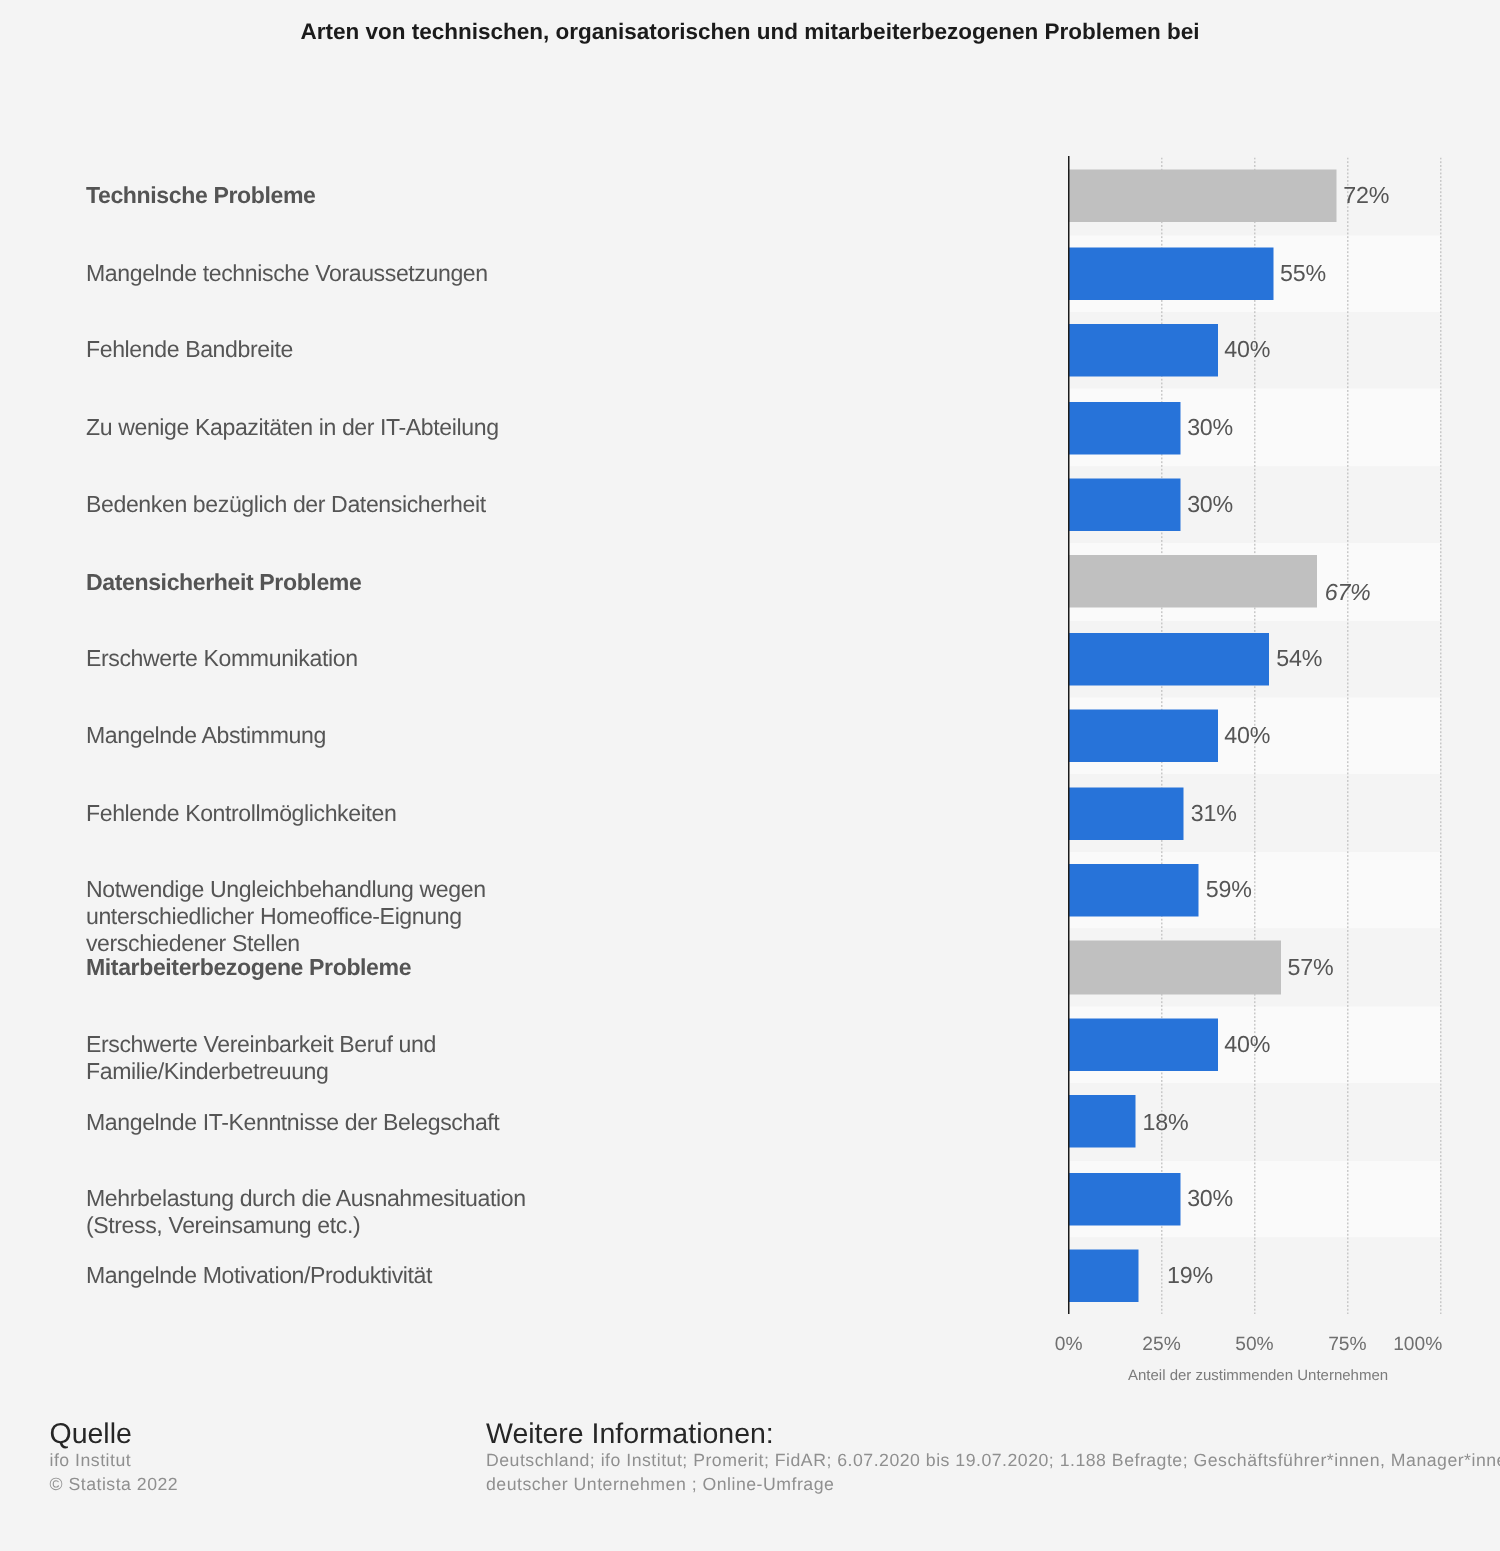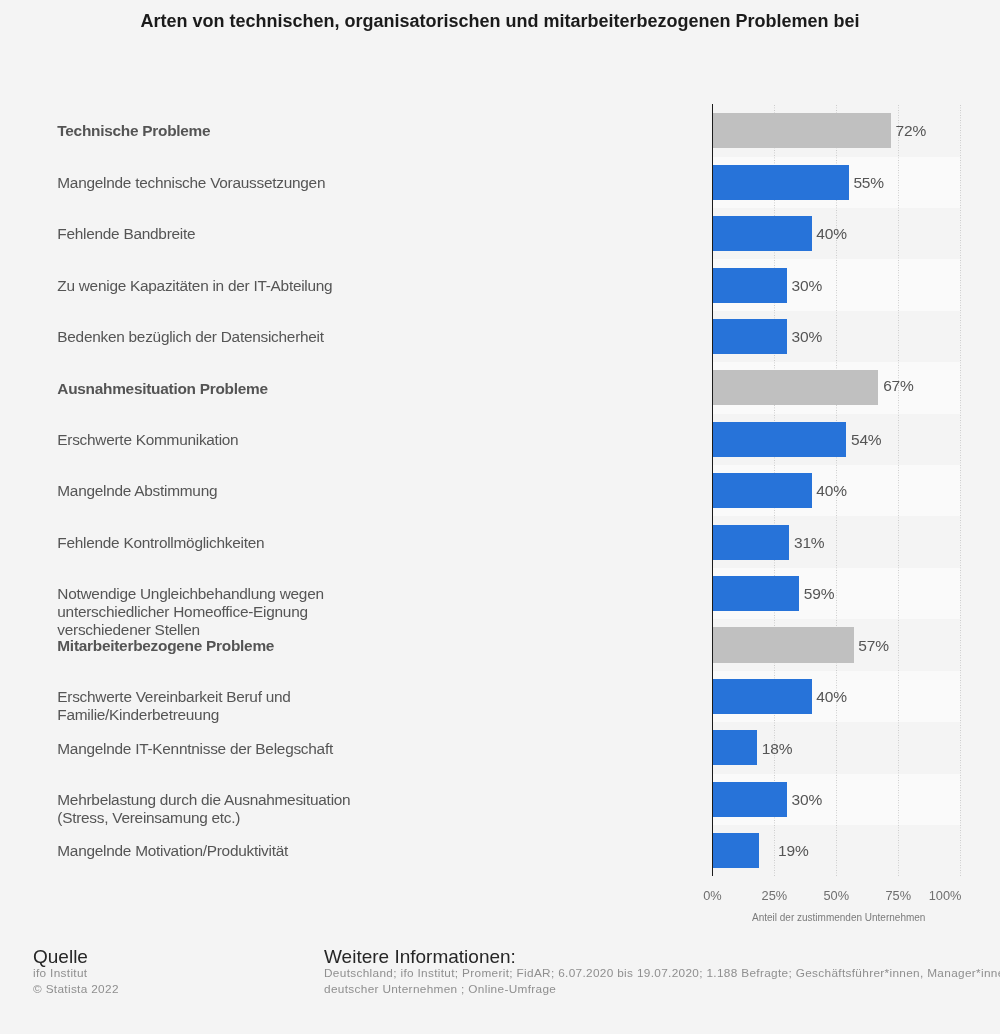--- a/index.html
+++ b/index.html
@@ -10,21 +10,21 @@
     font-family:"Liberation Sans", sans-serif;
     -webkit-font-smoothing:antialiased;
     overflow:hidden;
   }
   #page { position:relative; width:1000px; height:1034px; will-change:transform; }
 
   
   .title {
     position:absolute; left:0; top:6px; width:1000px;
     text-align:center;
-    font-size:18px; font-weight:bold; color:#1b1b1b;
+    font-size:15px; font-weight:bold; color:#1b1b1b;
     line-height:31.9px;
   }
   .title span { display:block; }
 
   
   #chart { position:absolute; left:0; top:105.14px; width:1000px; height:771.3px; }
   .rowbg { position:absolute; left:712.6px; width:247.4px; }
   .rowbg.odd  { background:#f4f4f4; }
   .rowbg.even { background:#fafafa; }
 
@@ -111,23 +111,23 @@
         <div class="val" style="left: 791.44px; top: 171.633px;">30%</div>
         <div class="label" style="top: 171.633px;">
           <div>Zu wenige Kapazitäten in der IT-Abteilung</div>
         </div>
         <div class="bar blue" style="top: 213.84px; height: 35.1px; width: 74.34px;"></div>
         <div class="val" style="left: 791.44px; top: 223.053px;">30%</div>
         <div class="label" style="top: 223.053px;">
           <div>Bedenken bezüglich der Datensicherheit</div>
         </div>
         <div class="bar grey" style="top: 265.26px; height: 35.1px; width: 166.026px;"></div>
-        <div class="val" style="left: 883.126px; top: 272px;">67%</div>
+        <div class="val" style="left: 883.126px; top: 282px; font-style: italic;">67%</div>
         <div class="label cat" style="top: 274.473px;">
-          <div>Ausnahmesituation Probleme</div>
+          <div>Datensicherheit Probleme</div>
         </div>
         <div class="bar blue" style="top: 316.68px; height: 35.1px; width: 133.812px;"></div>
         <div class="val" style="left: 850.912px; top: 325.893px;">54%</div>
         <div class="label" style="top: 325.893px;">
           <div>Erschwerte Kommunikation</div>
         </div>
         <div class="bar blue" style="top: 368.1px; height: 35.1px; width: 99.12px;"></div>
         <div class="val" style="left: 816.22px; top: 377.313px;">40%</div>
         <div class="label" style="top: 377.313px;">
           <div>Mangelnde Abstimmung</div>

